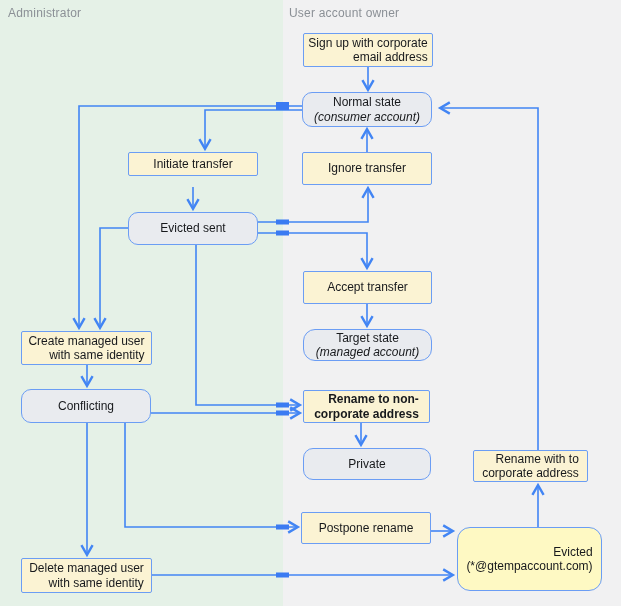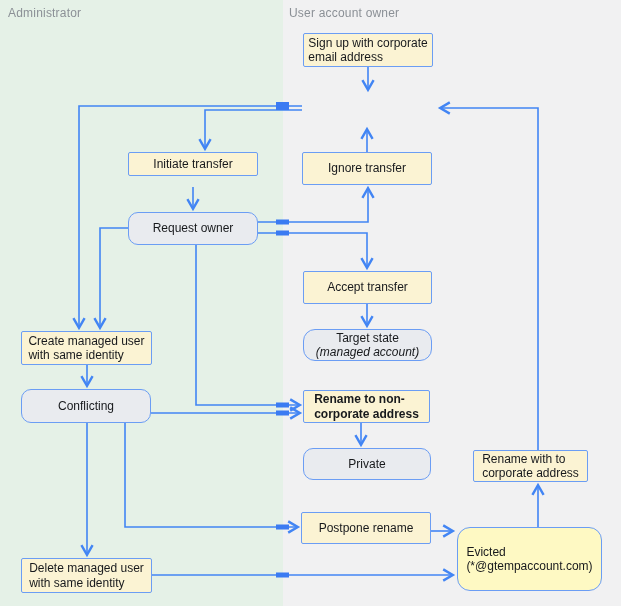--- a/index.html
+++ b/index.html
@@ -14,21 +14,21 @@
   #lane-user{left:283px;width:338px;background:#f1f1f2;}
   .lane-label{
     position:absolute;top:6px;font-size:12px;color:#8b9096;letter-spacing:.2px;
   }
   #lane-admin-label{left:8px;}
   #lane-user-label{left:289px;}
   #edge-layer{position:absolute;left:0;top:0;pointer-events:none;}
   .node{
     position:absolute;box-sizing:border-box;
     display:flex;flex-direction:column;align-items:center;justify-content:center;
-    text-align:left;font-size:12px;line-height:14.5px;color:#17191c;
+    text-align:right;font-size:12px;line-height:14.5px;color:#17191c;
     border:1.5px solid #6b9df4;padding:1px 2px;
   }
   .action{background:#fbf3d3;border-radius:2px;}
   .state{background:#e9ebef;border-radius:10px;}
   .state-big{background:#fef9c3;border-radius:13px;}
   .subtitle{font-style:italic;}
   .lbl{white-space:pre-line;}
   
   #n-signup{left:303px;top:33px;width:130px;height:34px;}
   #n-normal{left:302px;top:92px;width:130px;height:35px;}
@@ -93,31 +93,35 @@
       <rect x="276" y="524.5" width="13" height="5"></rect>
       <rect x="276" y="572.5" width="13" height="5"></rect>
     </g>
   </svg>
 
   <div class="node action" id="n-signup">
     <span class="lbl">Sign up with corporate
 email address</span>
   </div>
 
+  <div class="node state" id="n-normal">
+    <span>Normal state</span>
+    <span class="subtitle">(consumer account)</span>
+  </div>
 
   <div class="node action" id="n-initiate">
     <span class="lbl">Initiate transfer</span>
   </div>
 
   <div class="node action" id="n-ignore">
     <span class="lbl">Ignore transfer</span>
   </div>
 
   <div class="node state" id="n-request">
-    <span class="lbl">Request owner</span>
+    <span class="lbl">Evicted sent</span>
   </div>
 
   <div class="node action" id="n-accept">
     <span class="lbl">Accept transfer</span>
   </div>
 
   <div class="node state" id="n-target">
     <span>Target state</span>
     <span class="subtitle">(managed account)</span>
   </div>

